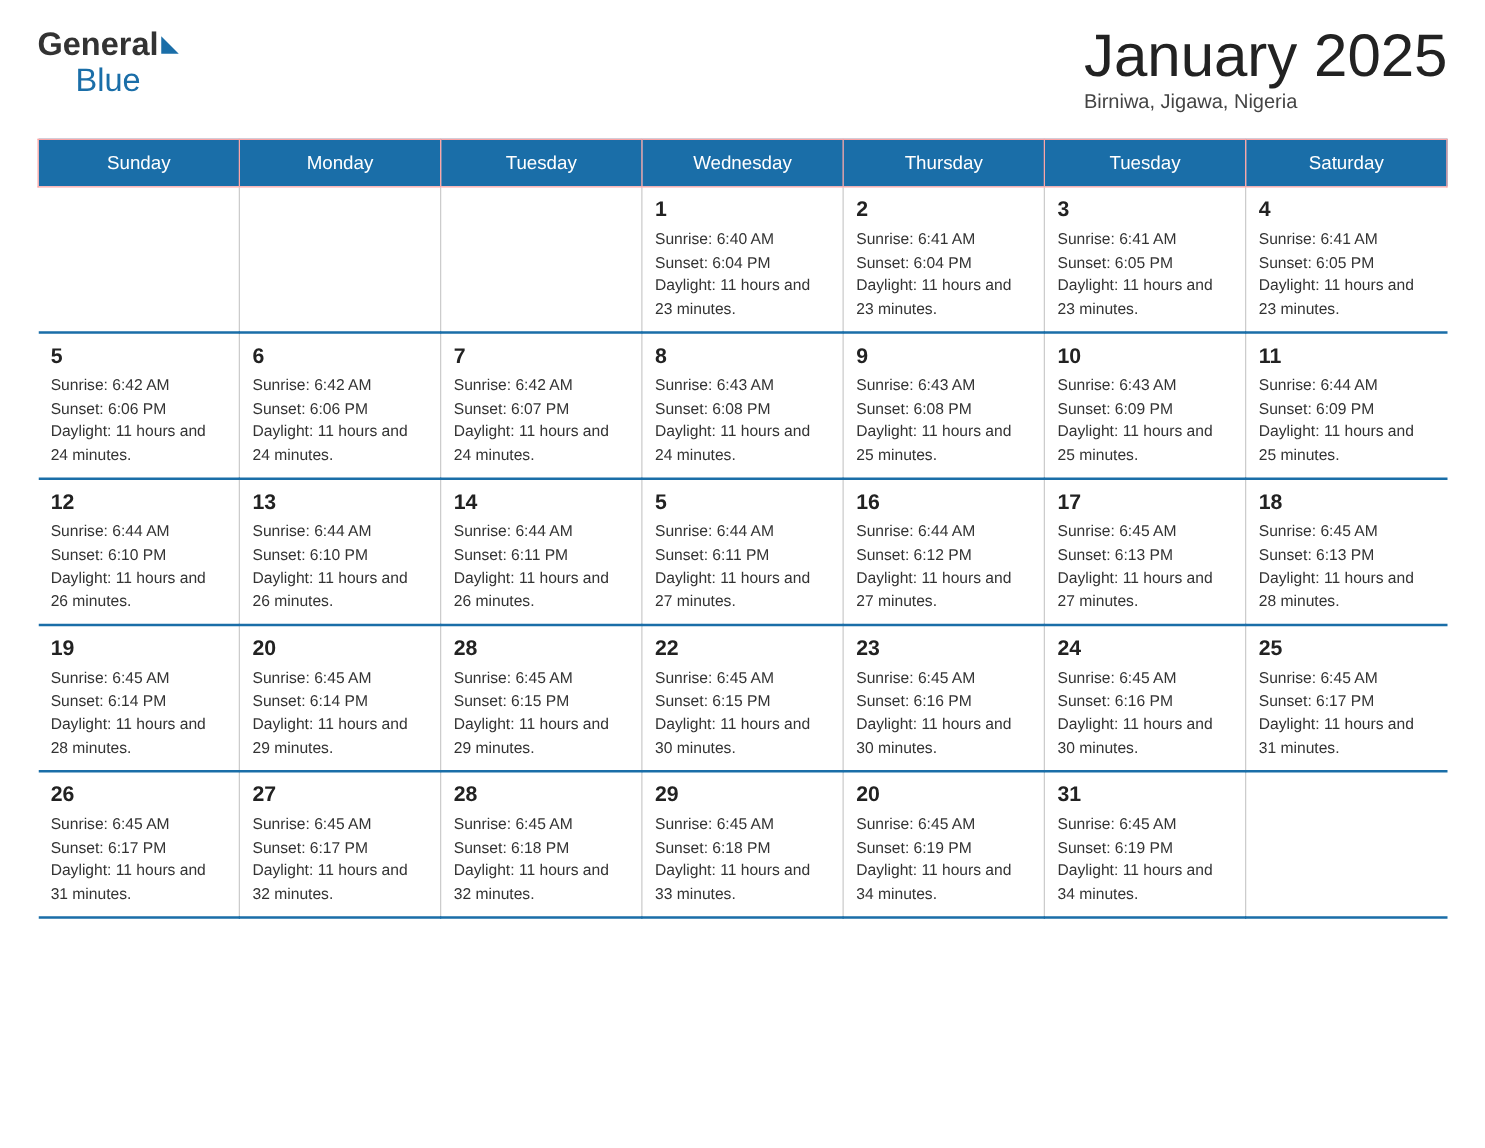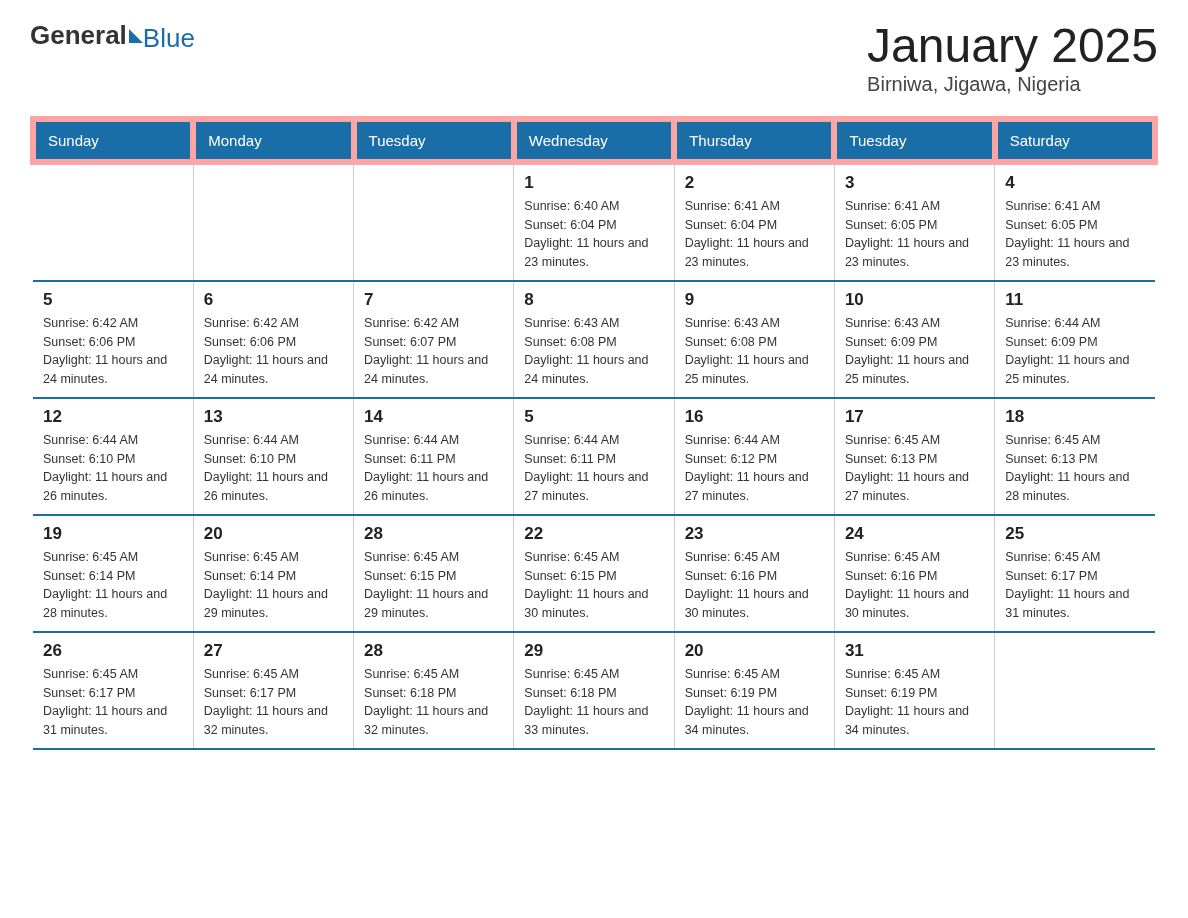--- a/index.html
+++ b/index.html
@@ -38,51 +38,51 @@
     }
     .logo-blue {
       font-size: 26px;
       font-weight: normal;
       color: #1a6ea8;
       display: block;
       line-height: 1;
     }
     .logo-right {
       display: flex;
-      flex-direction: row;
-      align-items: flex-end;
+      flex-direction: column;
+      align-items: center;
     }
     .title-area {
       text-align: left;
     }
     .page-title {
       font-size: 48px;
       font-weight: normal;
       color: #222222;
       line-height: 1.1;
     }
     .page-subtitle {
-      font-size: 20px;
+      font-size: 16px;
       color: #444444;
       font-weight: normal;
     }
     .calendar-table {
       width: 100%;
       border-collapse: collapse;
     }
     .calendar-table thead tr {
       background-color: #1a6ea8;
     }
     .calendar-table thead th {
       color: #ffffff;
       font-size: 15px;
       font-weight: normal;
       padding: 10px 12px;
-      text-align: left;
-      border: 6px solid #fca5a5;
+      text-align: center;
+      border: 1px solid #fca5a5;
     }
     .calendar-table tbody tr {
       border-bottom: 2px solid #1a6ea8;
     }
     .calendar-table tbody td {
       vertical-align: top;
       padding: 8px 10px;
       font-size: 13px;
       color: #333333;
       border-right: 1px solid #cccccc;

